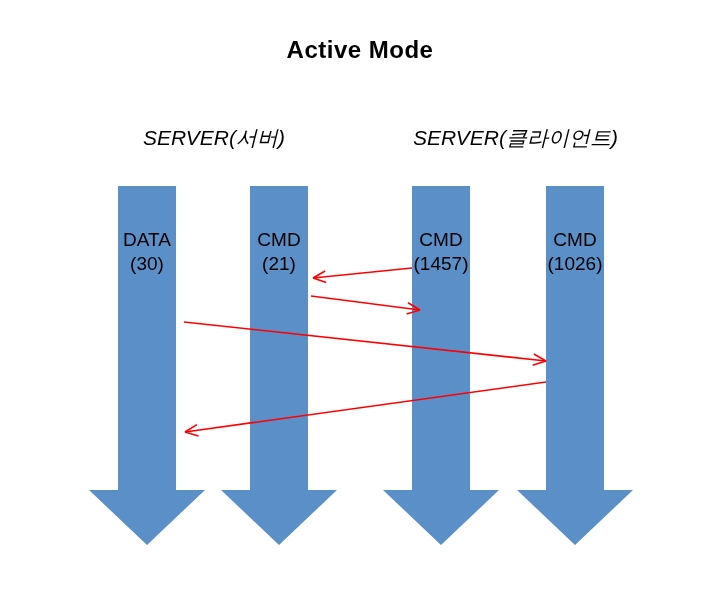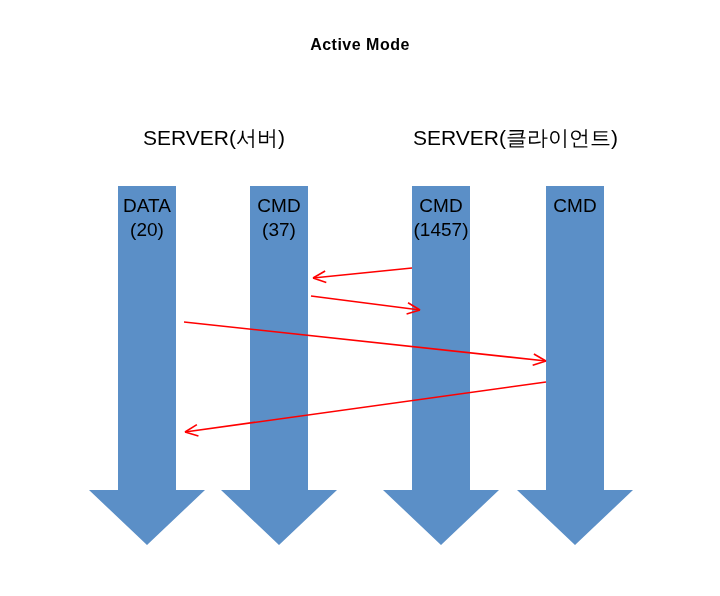--- a/index.html
+++ b/index.html
@@ -21,47 +21,49 @@
     top: 0;
     width: 720px;
     height: 596px;
   }
   .title {
     position: absolute;
     left: 0;
     top: 36px;
     width: 720px;
     text-align: center;
-    font-size: 16px;
+    font-size: 24px;
     font-weight: bold;
     letter-spacing: 0.5px;
   }
   .col-header {
     position: absolute;
     top: 124px;
     font-size: 21px;
     white-space: nowrap;
+    font-style: italic;
   }
   #hdr-server { left: 143px; }
   #hdr-client { left: 413px; }
 
   .arrow-svg {
     position: absolute;
     left: 0;
     top: 0;
     width: 720px;
     height: 596px;
     pointer-events: none;
   }
   .bar-label {
     position: absolute;
     font-size: 19px;
     line-height: 24px;
     white-space: nowrap;
     text-align: center;
+    margin-top: 34px;
   }
   .bar-label .l2 { display: block; }
 </style>
 </head>
 <body>
 
 <div id="canvas">
 
   <div class="title">Active Mode</div>
 
@@ -92,28 +94,29 @@
       <g>
         <line x1="546" y1="382" x2="185" y2="432" stroke="#FF0000" stroke-width="1.6"></line>
         <line x1="185" y1="432" x2="196.87917371627586" y2="424.5915432228742" stroke="#FF0000" stroke-width="1.6"></line>
         <line x1="185" y1="432" x2="198.4455632260135" y2="435.9008754831799" stroke="#FF0000" stroke-width="1.6"></line>
       </g>
     </svg>
 
   <div id="labels">
       <div class="bar-label" style="left: 87px; top: 194px; width: 120px;">
         <span style="display: block;">DATA</span>
-        <span class="l2">(20)</span>
+        <span class="l2">(30)</span>
       </div>
       <div class="bar-label" style="left: 219px; top: 194px; width: 120px;">
         <span style="display: block;">CMD</span>
-        <span class="l2">(37)</span>
+        <span class="l2">(21)</span>
       </div>
       <div class="bar-label" style="left: 381px; top: 194px; width: 120px;">
         <span style="display: block;">CMD</span>
         <span class="l2">(1457)</span>
       </div>
       <div class="bar-label" style="left: 515px; top: 194px; width: 120px;">
         <span style="display: block;">CMD</span>
+        <span class="l2">(1026)</span>
       </div>
     </div>
 
 </div>
 
 </body></html>

